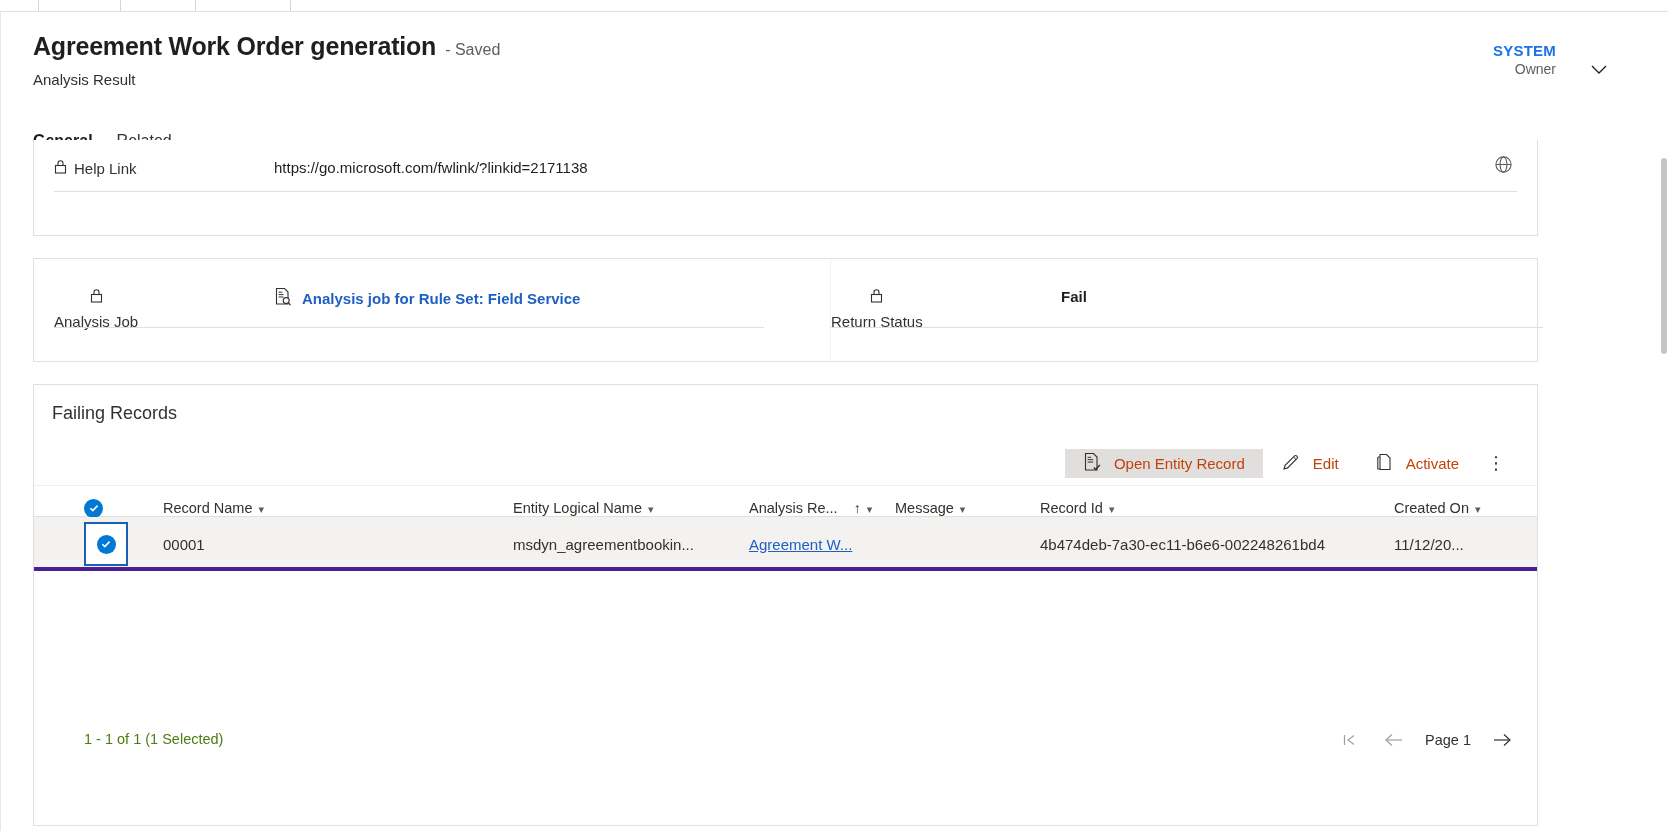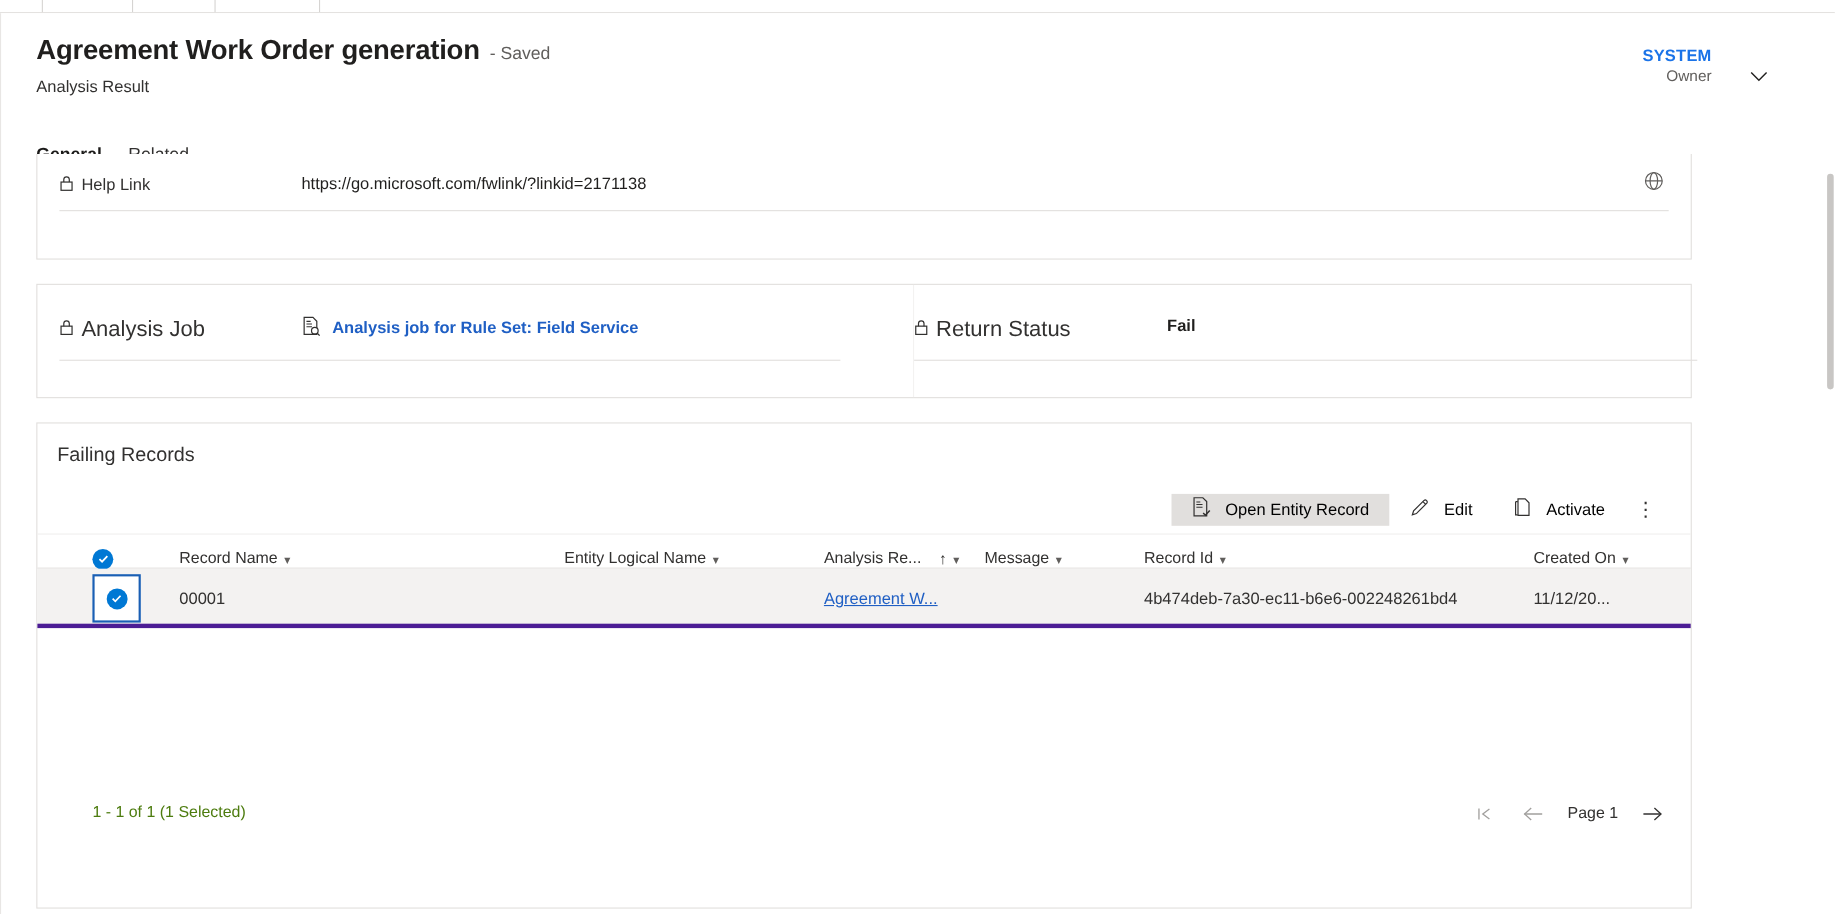--- a/index.html
+++ b/index.html
@@ -177,26 +177,27 @@
     position: absolute;
     left: 752px; top: 0;
     width: 733px; height: 100%;
     border-left: 1px solid #f3f2f1;
     padding-left: 24px;
     margin-left: 44px;
   }
   .cell-label {
     position: absolute;
     top: 29px; left: 0;
-    font-size: 20px;
+    font-size: 15px;
     color: #323130;
     display: flex;
     align-items: center;
     gap: 7px;
     white-space: nowrap;
+    flex-direction: column;
   }
   .cell-value-link {
     position: absolute;
     top: 28px; left: 220px;
     font-size: 15px;
     color: #1f5fc4;
     display: flex;
     align-items: center;
     gap: 10px;
     cursor: pointer;
@@ -233,21 +234,21 @@
     align-items: center;
     height: 44px;
   }
   .cmd-btn {
     display: flex;
     align-items: center;
     gap: 12px;
     height: 29px;
     padding: 0 18px;
     font-size: 15px;
-    color: #000000;
+    color: #c2410c;
     cursor: pointer;
     white-space: nowrap;
   }
   .cmd-btn.highlight { background: #e1dfdd; }
   .cmd-overflow {
     display: flex;
     align-items: center;
     justify-content: center;
     width: 38px; height: 44px;
     cursor: pointer;
@@ -562,20 +563,21 @@
         <div class="grid-cell" style="left:50px">
           <span class="row-select-box">
             <span class="checkbox-circle">
               <svg width="12" height="12" viewBox="0 0 12 12" fill="none">
                 <path d="M2.4 6.2 L4.8 8.6 L9.6 3.6" stroke="#ffffff" stroke-width="1.6" fill="none"></path>
               </svg>
             </span>
           </span>
         </div>
         <div class="grid-cell" style="left:129px">00001</div>
+        <div class="grid-cell" style="left:479px">msdyn_agreementbookin...</div>
         <div class="grid-cell" style="left:715px">
           <span class="cell-link">Agreement W...</span>
         </div>
         <div class="grid-cell" style="left:861px"></div>
         <div class="grid-cell" style="left:1006px">4b474deb-7a30-ec11-b6e6-002248261bd4</div>
         <div class="grid-cell" style="left:1360px">11/12/20...</div>
       </div>
 
       <div class="grid-footer">
         <div class="footer-count">1 - 1 of 1 (1 Selected)</div>

